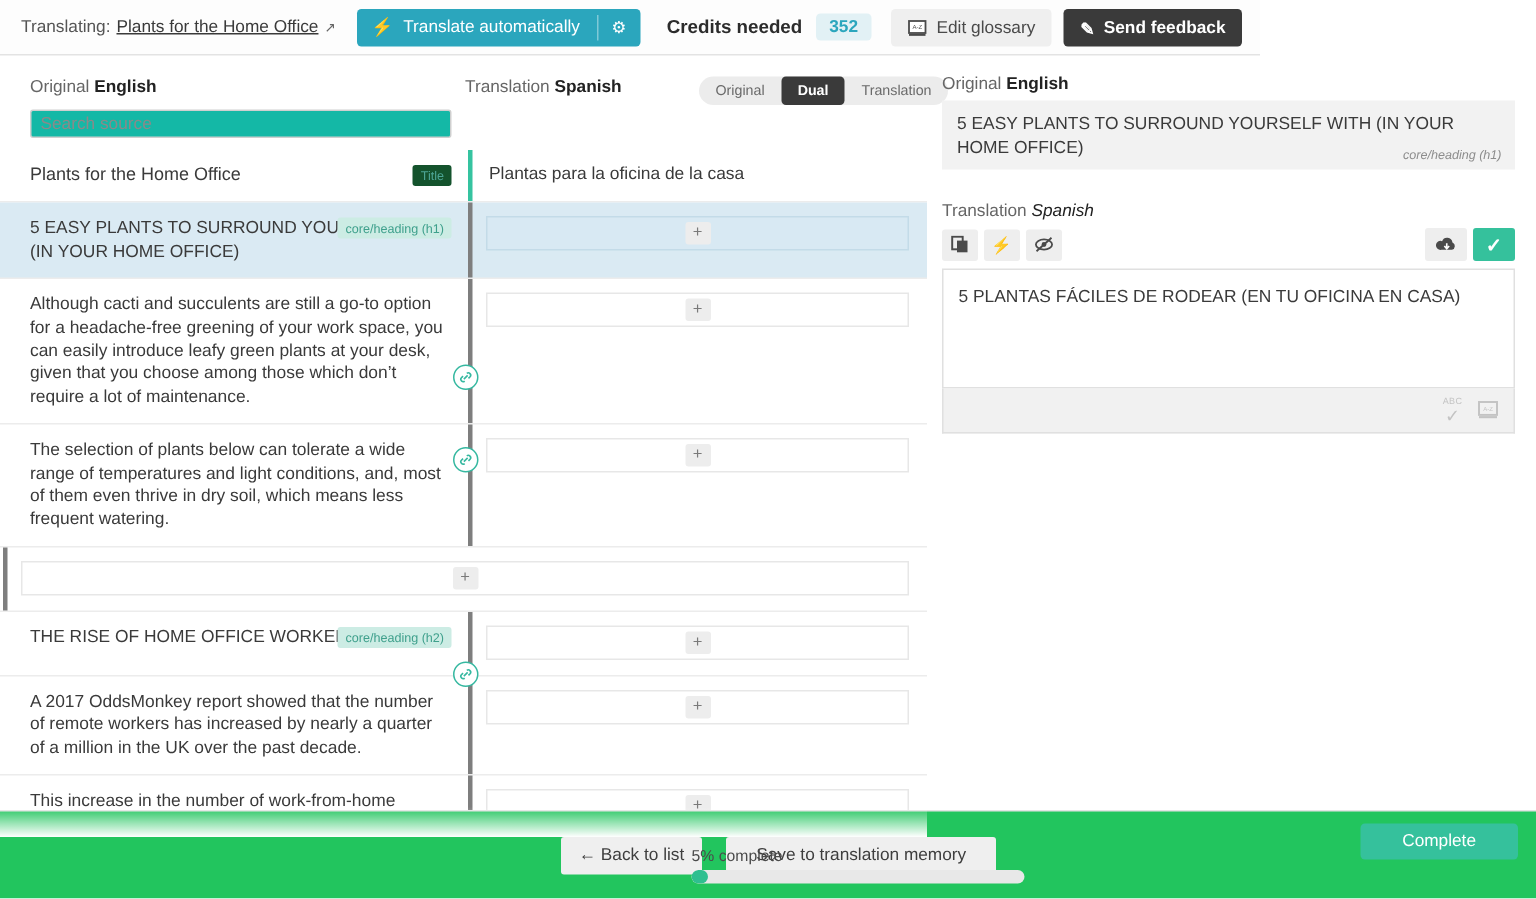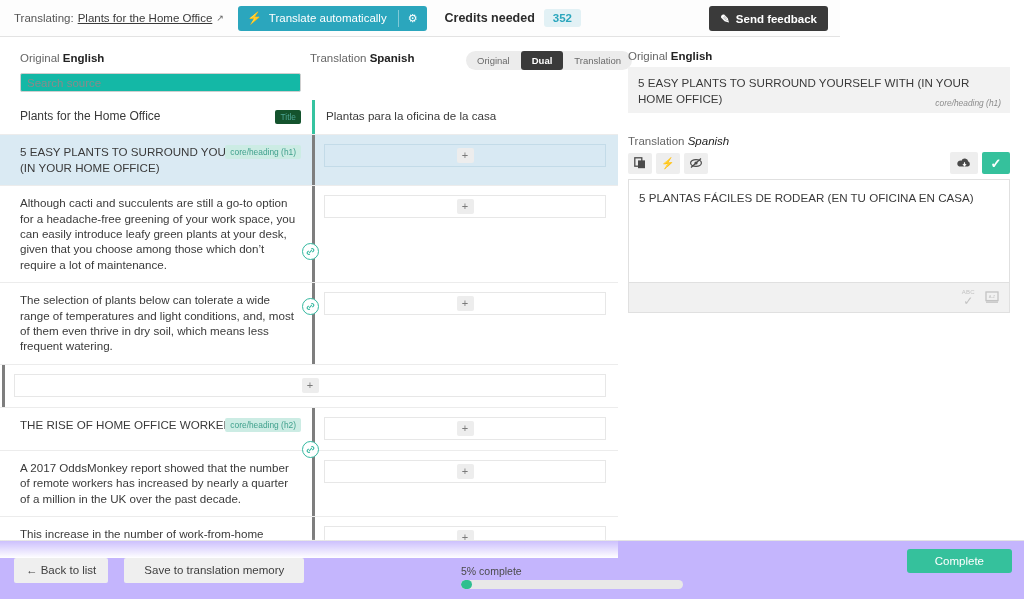--- a/index.html
+++ b/index.html
@@ -183,38 +183,38 @@
     font-size: 11px; color: #4a4a4a; cursor: pointer;
   }
   .tl-toolbar .spacer { flex: 1; }
   .tool-ico.cloud { width: 28px; height: 22px; }
   .tool-ico.confirm {
     width: 28px; height: 22px; background: #35c19c; color: #fff;
     font-size: 13px; font-weight: bold;
   }
 
   .tl-editor {
-    border: 1px solid #e0e0e0; background: #fff; height: 104px;
+    border: 1px solid #e0e0e0; background: #fff; height: 80px;
     padding: 10px 10px; overflow: hidden;
   }
   .tl-editor p { font-size: 11.6px; line-height: 16px; color: #3a3a3a; }
   .tl-footer {
     border: 1px solid #e0e0e0; border-top: none; background: #f1f1f1;
     height: 30px; display: flex; align-items: center;
     justify-content: flex-end; gap: 10px; padding-right: 10px;
   }
   .foot-ico { color: #c3c3c3; font-size: 12px; cursor: pointer;
     display: flex; flex-direction: column; align-items: center; line-height: 1; }
   .foot-ico .tiny { font-size: 6px; letter-spacing: .3px; }
 
   
   .bottombar {
     position: absolute; left: 0; bottom: 0; width: 1024px; height: 59px;
-    background: #c4b5fd; border-top: 1px solid #e3e3e3;
-    display: flex; align-items: center;
+    background: #22c55e; border-top: 1px solid #e3e3e3;
+    display: flex; align-items: center; justify-content: center;
   }
   .btn-grey {
     height: 25px; background: #efefef; border: none; border-radius: 2px;
     font-size: 11.5px; color: #3e3e3e; padding: 0 12px; cursor: pointer;
     font-family: "Liberation Sans", sans-serif;
   }
   #back-btn { margin-left: 14px; }
   #save-tm-btn { margin-left: 16px; padding: 0 20px; }
 
   .progress-wrap {
@@ -254,20 +254,28 @@
       <span class="divider"></span>
       <span class="gear">⚙</span>
     </button>
 
     <div class="credits">
       <span class="lab">Credits needed</span>
       <span class="pill">352</span>
     </div>
 
     <div class="topbar-right">
+      <button class="btn-glossary">
+        <svg width="13" height="12" viewBox="0 0 13 12">
+          <rect x="1" y="1" width="11" height="8" fill="#ffffff" stroke="#4a4a4a" stroke-width="1.2"></rect>
+          <text x="6.5" y="6.6" font-size="4" text-anchor="middle" fill="#4a4a4a" font-family="Liberation Sans, sans-serif">A-Z</text>
+          <rect x="1" y="9.6" width="11" height="1.3" fill="#4a4a4a"></rect>
+        </svg>
+        <span>Edit glossary</span>
+      </button>
       <button class="btn-feedback">
         <span>✎</span>
         <span>Send feedback</span>
       </button>
     </div>
   </div>
 
   <div class="col-head" id="src-head">
     <span>Original</span>
     <b>English</b>

